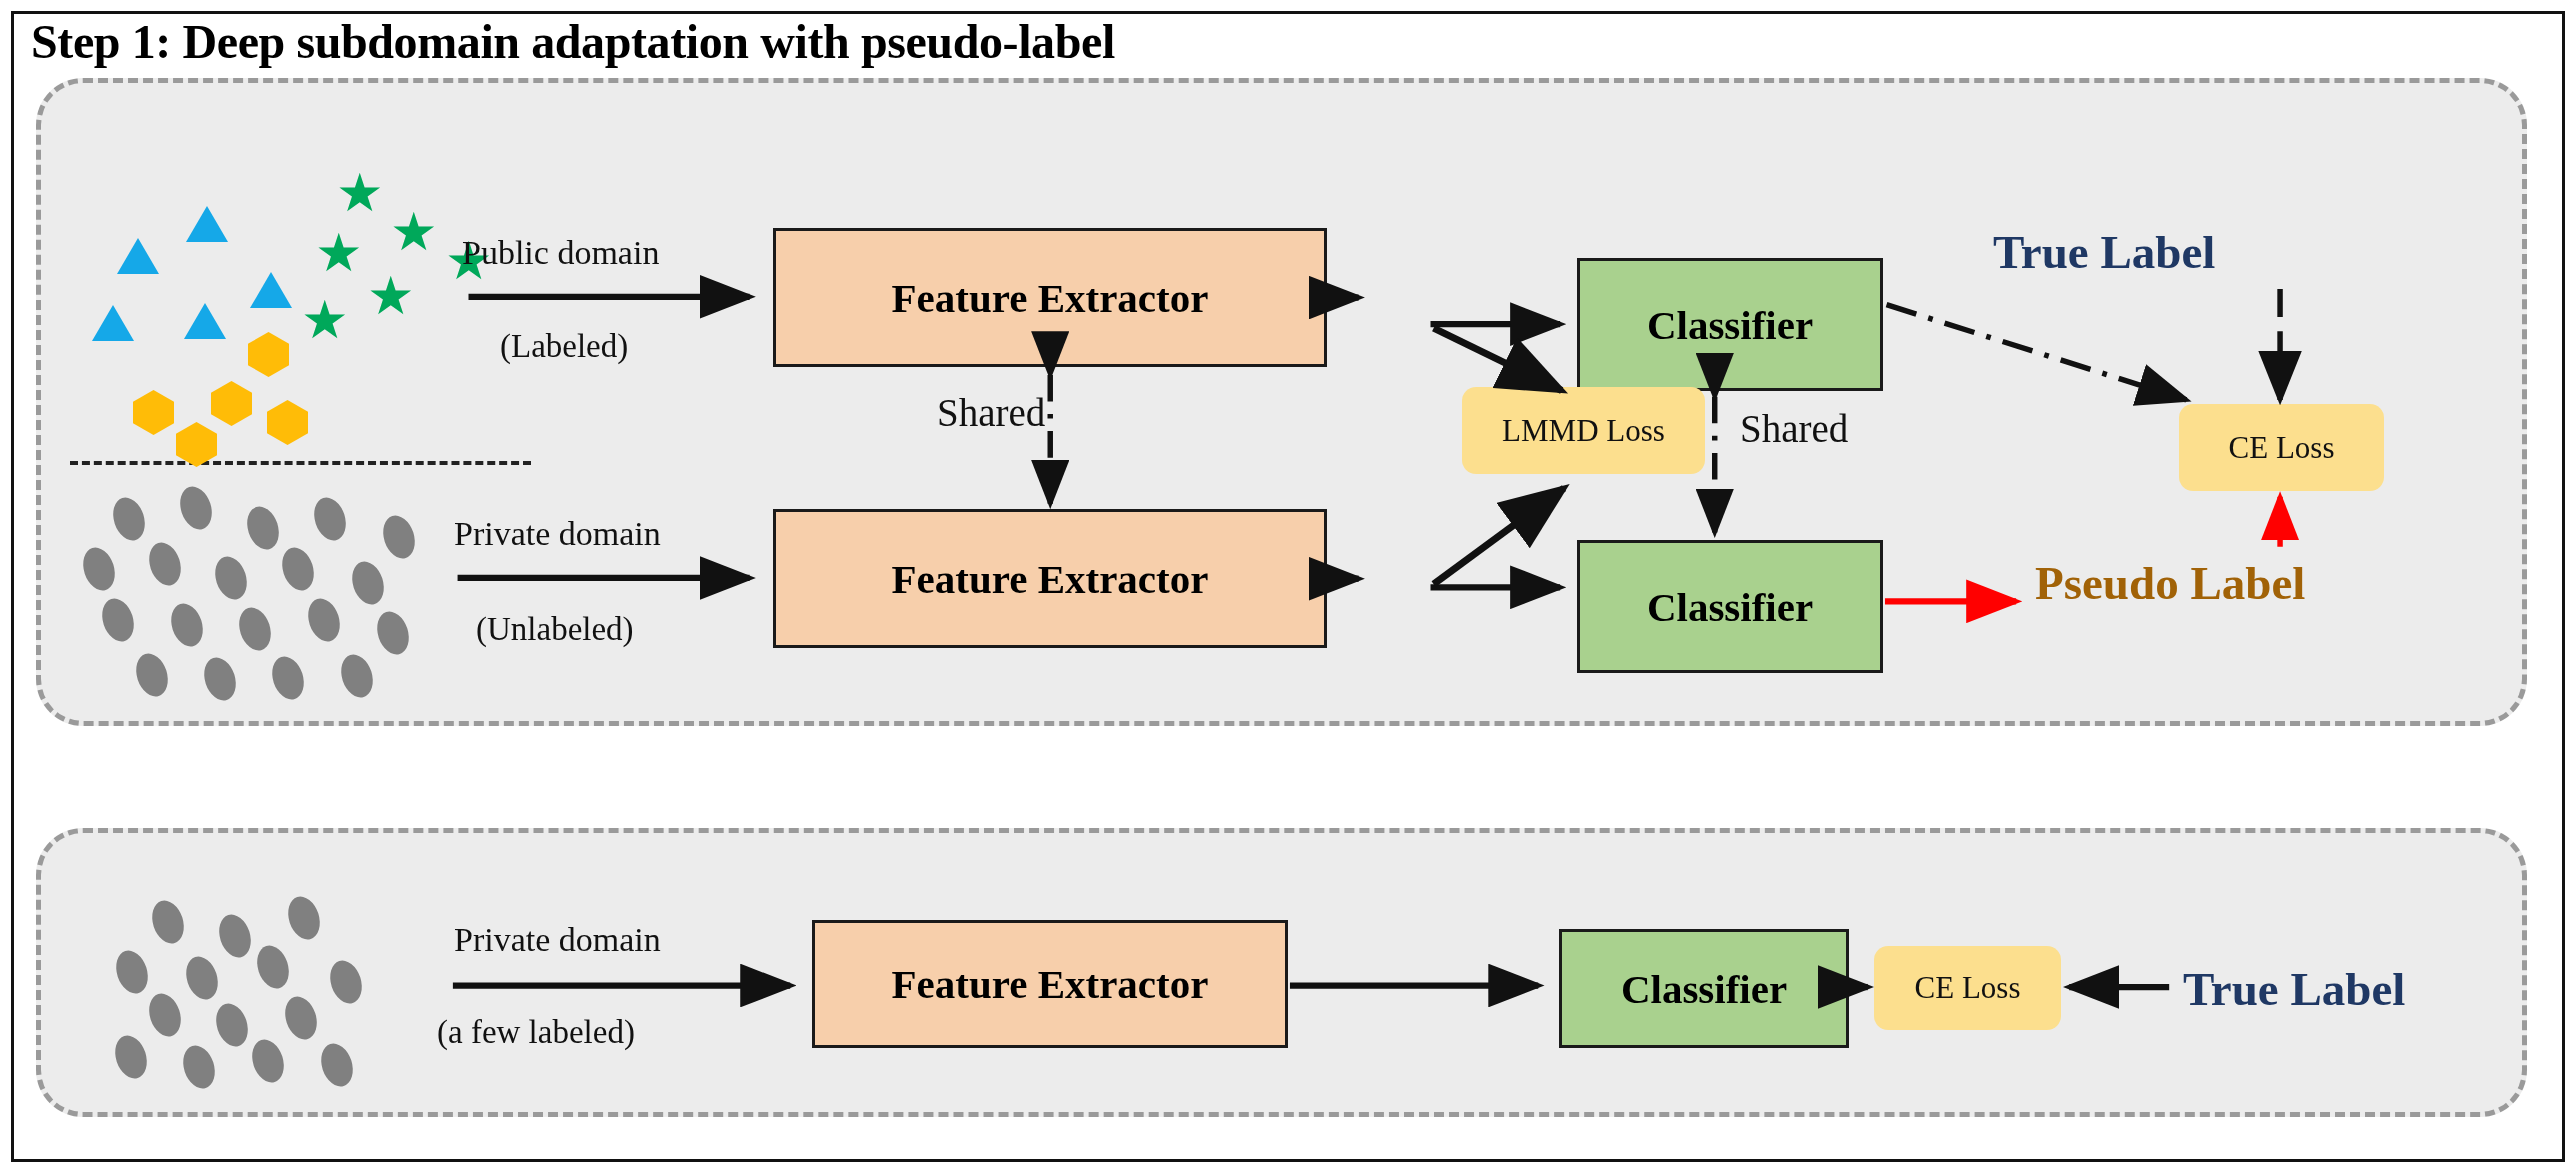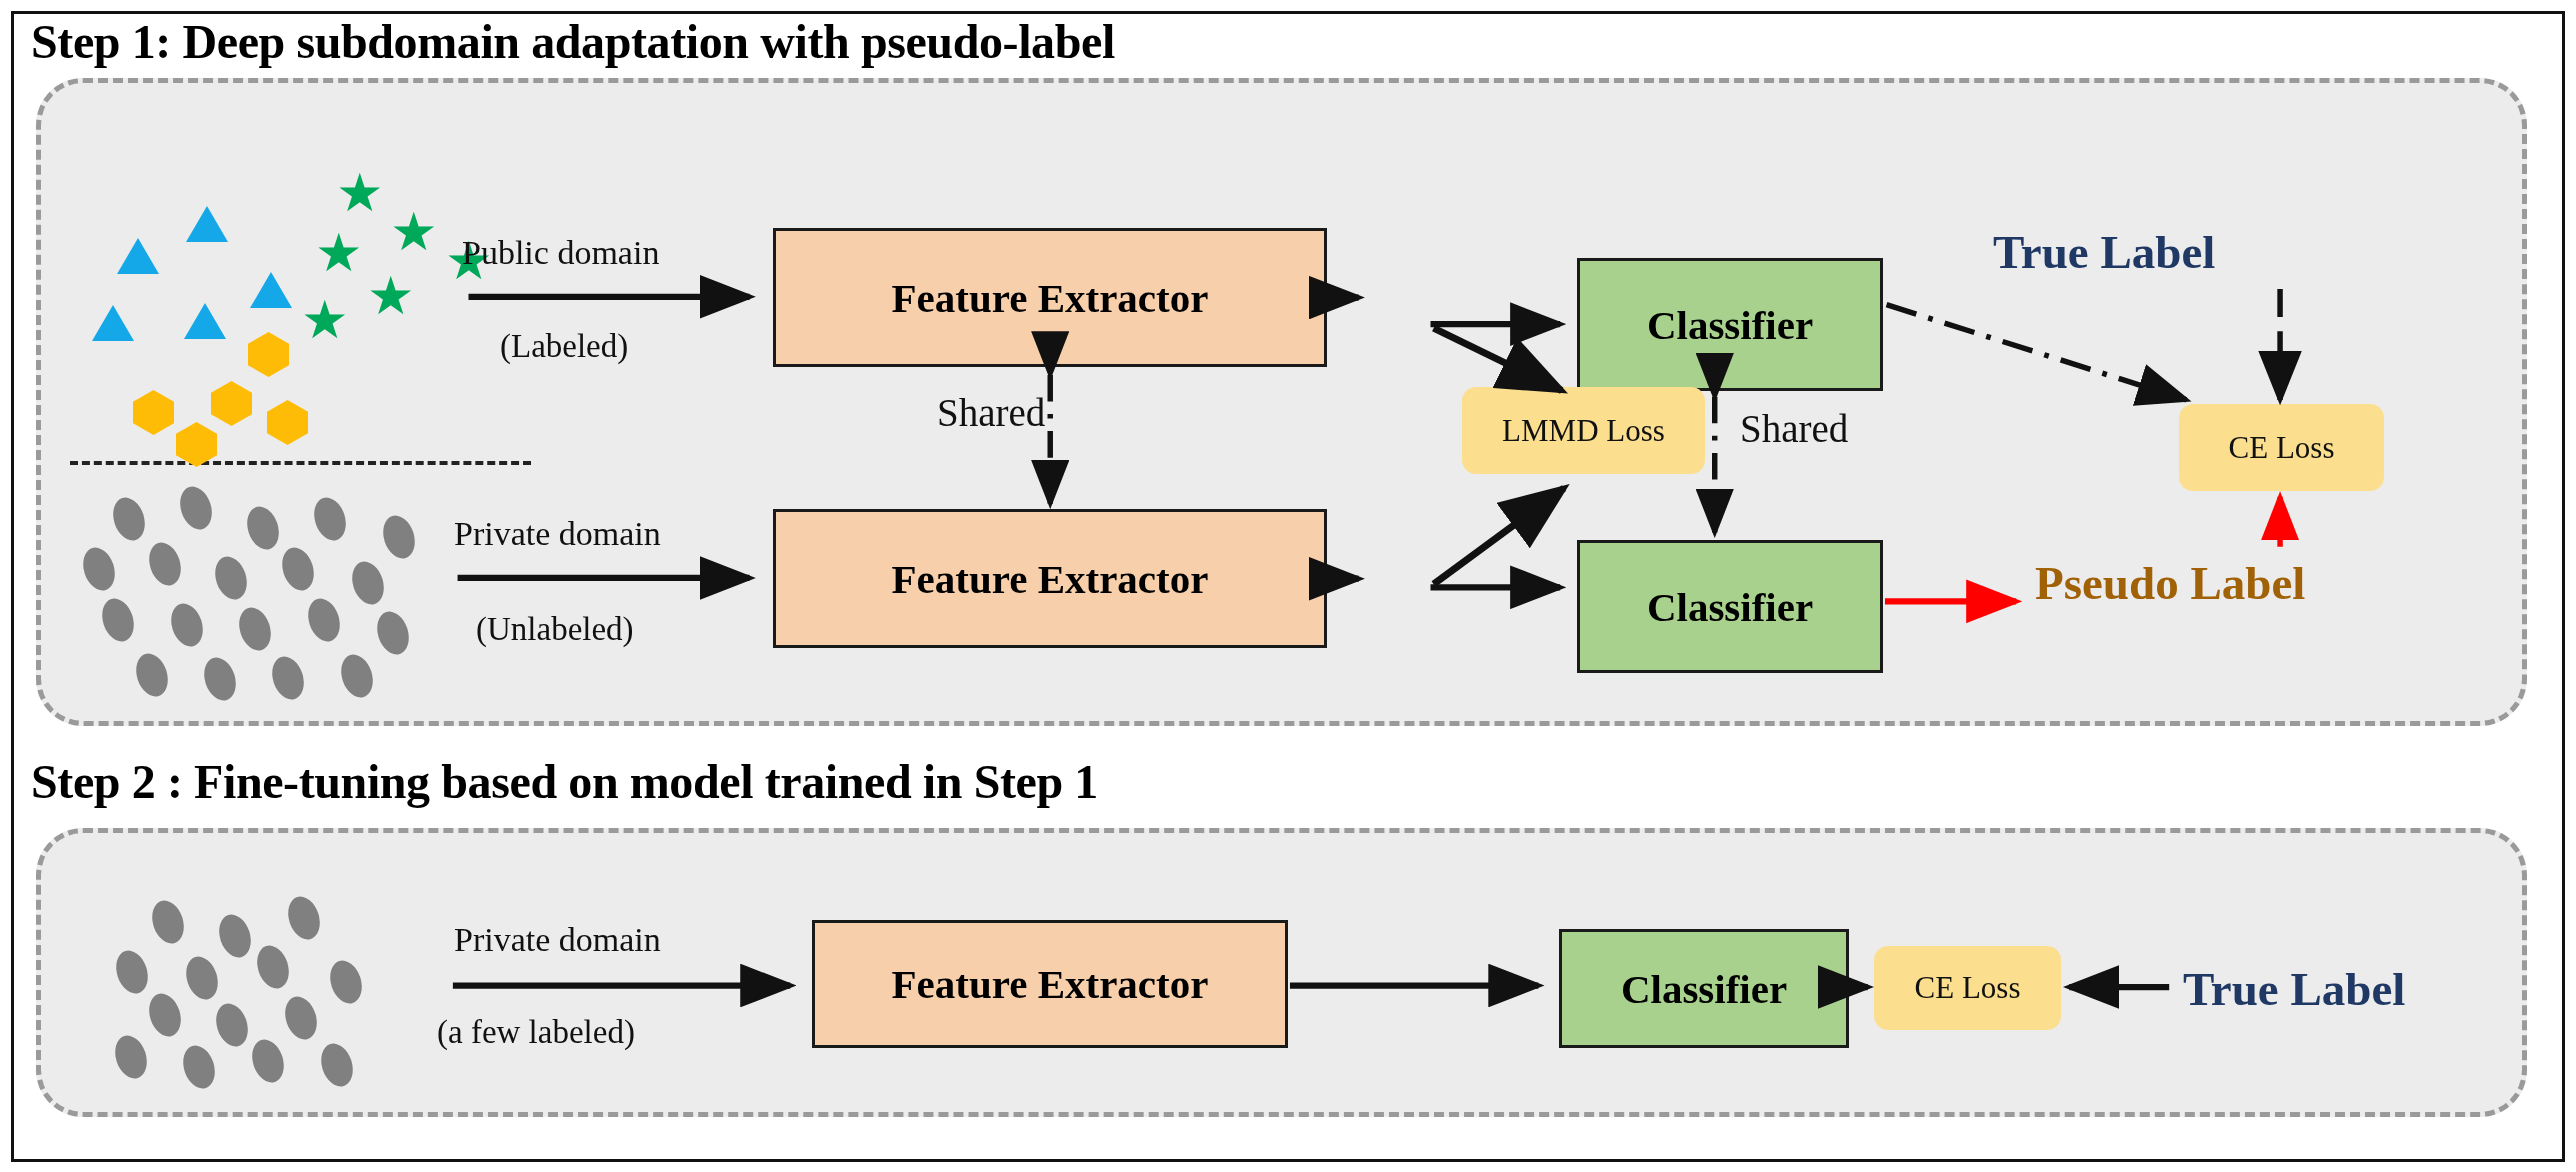--- a/index.html
+++ b/index.html
@@ -43,21 +43,20 @@
   .hexa{width:41px;height:45px;background:#ffbc07;clip-path:polygon(50% 0%,100% 26%,100% 74%,50% 100%,0% 74%,0% 26%);}
   .ell{width:30px;height:44px;border-radius:50%;background:#808080;transform:rotate(-18deg);}
 </style>
 </head>
 <body>
 
 <div id="root">
   <div class="frame"></div>
 
   <div class="title" id="title1">Step 1: Deep subdomain adaptation with pseudo-label</div>
-  <div class="title" id="title2">Step 2 : Fine-tuning based on model trained in Step 1</div>
 
   <div class="panel" id="panel1"></div>
   <div class="panel" id="panel2"></div>
 
   <div class="divider" style="left:70px;top:461px;width:461px;"></div>
 
   <div class="glyph tri" style="left:186px;top:206px;"></div>
   <div class="glyph tri" style="left:117px;top:238px;"></div>
   <div class="glyph tri" style="left:250px;top:272px;"></div>
   <div class="glyph tri" style="left:92px;top:305px;"></div>

